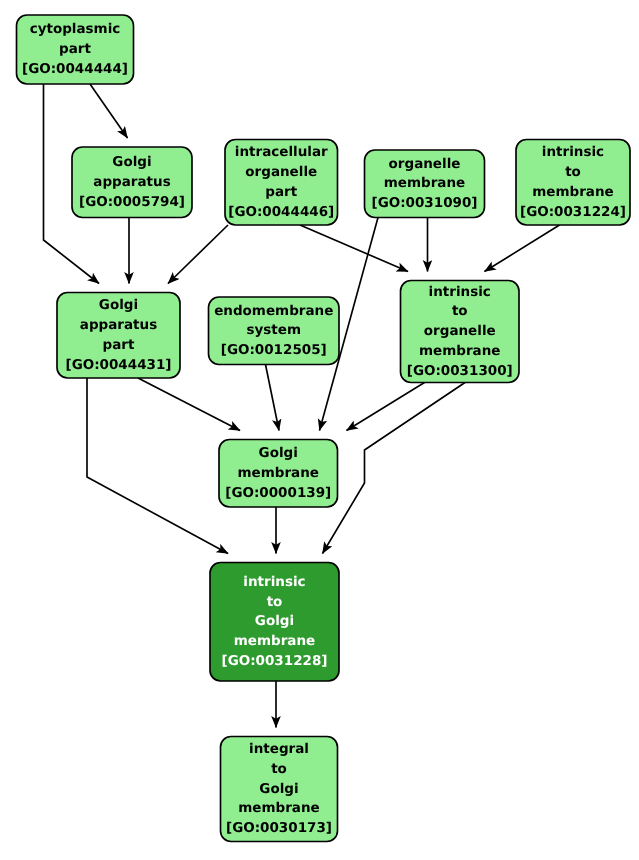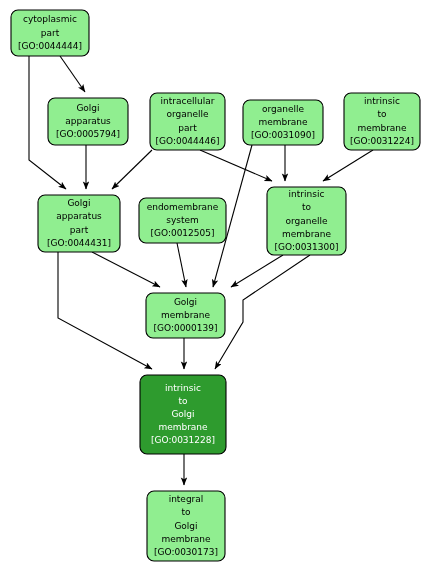--- a/index.html
+++ b/index.html
@@ -1,18 +1,18 @@
 <!DOCTYPE html>
 <html><head>
 <meta charset="utf-8">
 <style>
   html,body{margin:0;padding:0;background:#ffffff;}
   body{width:426px;height:573px;overflow:hidden;
        font-family:"DejaVu Sans","Liberation Sans",sans-serif;}
-  #graph{position:relative;width:426px;height:492px;}
+  #graph{position:relative;width:426px;height:492px;font-weight:bold;}
   svg{position:absolute;left:0;top:0;width:426px;height:573px;}
   .node-rect{stroke:#000000;stroke-width:1.1;}
   .node-label{font-family:"DejaVu Sans","Liberation Sans",sans-serif;
               font-size:9px;text-anchor:middle;dominant-baseline:middle;}
   .lbl-dark{fill:#ffffff;}
   .lbl-light{fill:#000000;}
   .edge{stroke:#000000;stroke-width:1.1;fill:none;}
 </style>
 </head>
 <body>

